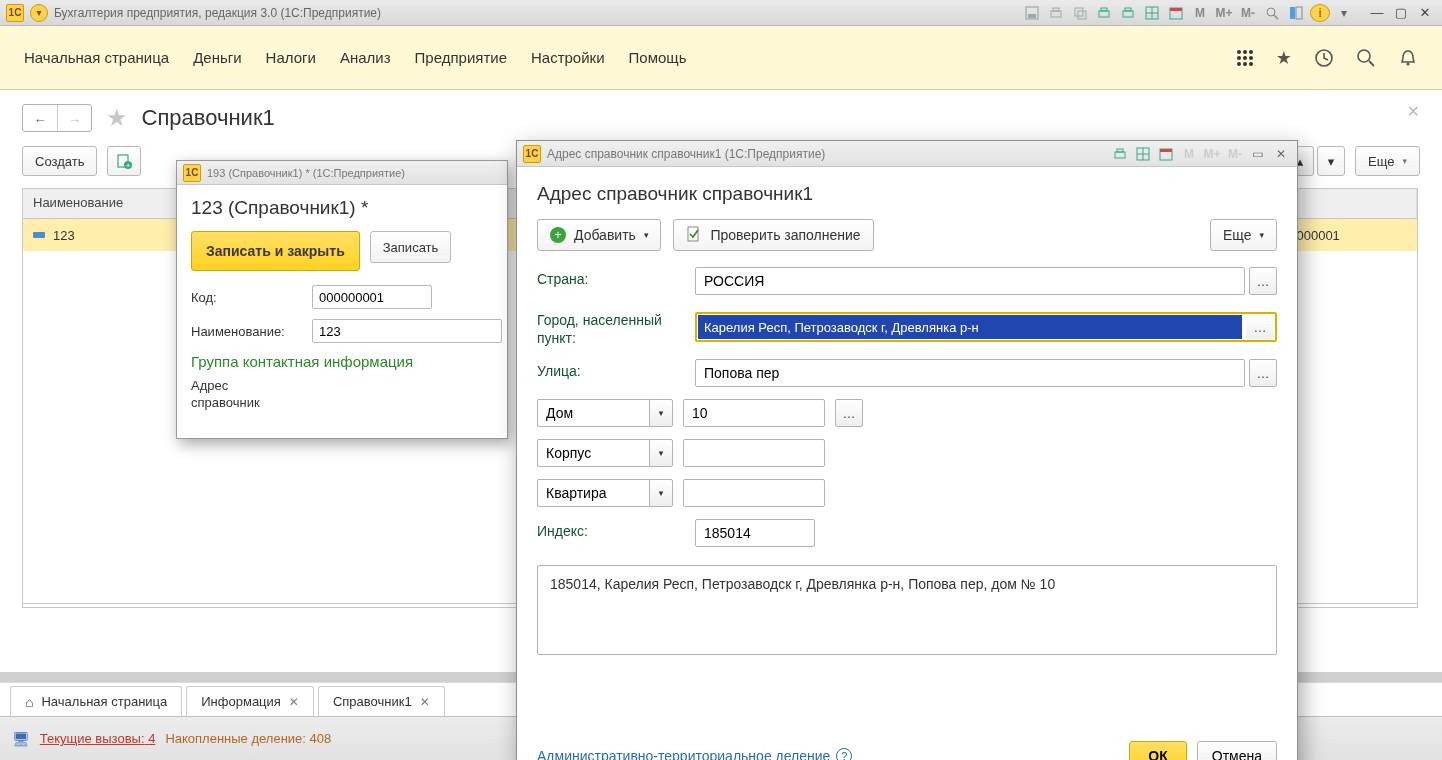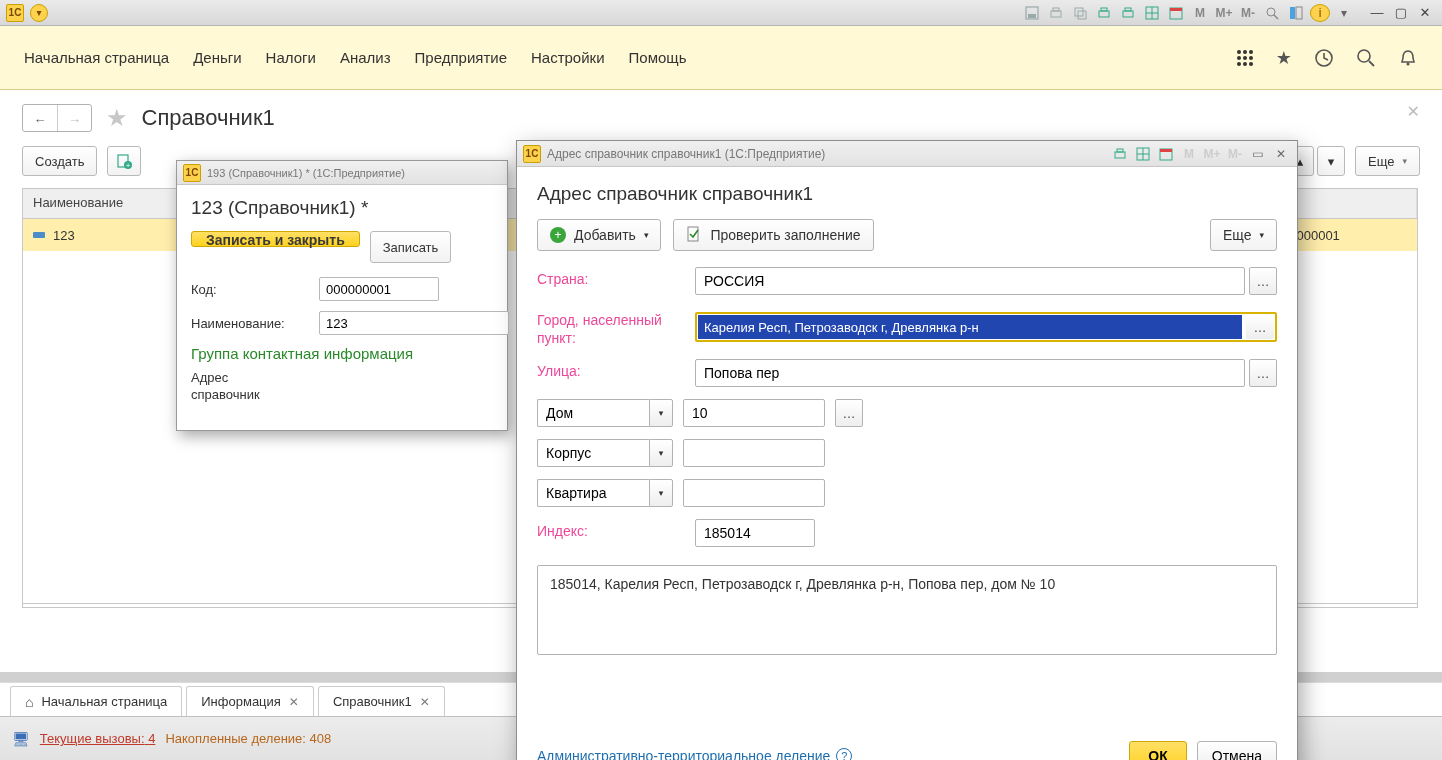--- a/index.html
+++ b/index.html
@@ -170,23 +170,23 @@
     display:flex; align-items:center; gap:6px; padding:0 6px;
     border-bottom:1px solid #c7c7c7;
     color:#777; font-size:11px;
   }
   .modal-body { padding:12px 28px 16px 14px;}
   .modal1 .form-title { font-size:19px; margin-bottom:12px;}
   .modal1 .btn-row { display:flex; gap:10px; margin-bottom:14px;}
   .yellow-primary {
     background: linear-gradient(#ffe066,#ffd21f);
     border:1px solid #cda800; font-weight:bold; color:#3a3a3a;
-    height:16px; padding:0 14px; border-radius:3px; font-size:14px;
-  }
-  .form-row { display:flex; align-items:center; gap:20px; margin-bottom:10px; font-size:13px;}
+    height:40px; padding:0 14px; border-radius:3px; font-size:14px;
+  }
+  .form-row { display:flex; align-items:center; gap:13px; margin-bottom:10px; font-size:13px;}
   .form-row label { width:108px; color:#333; flex-shrink:0;}
   .form-row input[type=text] {
     height:24px; border:1px solid #b8b8b8; border-radius:2px; padding:0 6px; font-size:13px; background:#fff;
   }
   .green-heading { color:#2a8a2a; font-size:15px; margin:6px 0 8px 0;}
   .field-highlighted {
     flex:1; height:24px; border:2px solid #dab300; border-radius:2px; background:#2246b0; color:#fff;
     display:flex; align-items:center; padding:0 6px; font-size:12px; overflow:hidden; white-space:nowrap;
   }
 
@@ -207,21 +207,21 @@
   .modal2 .toolbar { display:flex; gap:12px; align-items:center; margin-bottom:16px;}
   .btn-outlined {
     display:inline-flex; align-items:center; gap:8px;
     height:32px; padding:0 12px;
     border:1px solid #b3b3b3; border-radius:3px;
     background:linear-gradient(#fff,#f3f3f3);
     font-size:14px;
   }
   .plus-circle { width:16px; height:16px; border-radius:50%; background:#3aa53a; color:#fff; font-size:12px; display:inline-flex; align-items:center; justify-content:center; line-height:1;}
   .modal2 .form-grid { display:grid; grid-template-columns: 148px 1fr; row-gap:12px; column-gap:10px; align-items:center; font-size:14px;}
-  .label-cell { color:#ec4899; font-size:14px; align-self:start; padding-top:4px;}
+  .label-cell { color:#14532d; font-size:14px; align-self:start; padding-top:4px;}
   .input-wrap { display:flex; align-items:center; gap:4px;}
   .input-wrap input[type=text] {
     flex:1; height:28px; border:1px solid #b3b3b3; border-radius:2px; padding:0 8px; font-size:14px;
   }
   .ellipsis-btn { width:28px; height:28px; border:1px solid #b3b3b3; border-radius:2px; background:linear-gradient(#fff,#eee); display:inline-flex; align-items:center; justify-content:center; font-size:13px; color:#444;}
   .highlight-frame {
     display:flex; align-items:center; gap:4px;
     border:2px solid #dab300; border-radius:2px; padding:1px;
   }
   .highlight-frame .sel-text {
@@ -244,20 +244,21 @@
   .btn-ok { background:linear-gradient(#ffe066,#ffd21f); border:1px solid #cda800; font-weight:bold; height:30px; padding:0 18px; border-radius:3px; font-size:14px;}
   .btn-cancel { background:linear-gradient(#fff,#eee); border:1px solid #b3b3b3; height:30px; padding:0 14px; border-radius:3px; margin-left:10px; font-size:14px;}
   svg { pointer-events:none; }
 </style>
 </head>
 <body>
 
 <div class="win-titlebar">
   <span class="logo-1c">1С</span>
   <span class="titlebar-arrow">▾</span>
+  <span class="win-title-text">Бухгалтерия предприятия, редакция 3.0  (1С:Предприятие)</span>
   <span class="titlebar-spacer"></span>
   <span class="titlebar-icons">
     <span class="tb-btn">
         <svg width="14" height="14">
           <rect x="1" y="1" width="12" height="12" fill="none" stroke="#9aa" stroke-width="1.2"></rect>
           <rect x="3" y="8" width="8" height="4" fill="#9aa"></rect>
         </svg>
       </span>
     <span class="tb-btn">
         <svg width="14" height="14">

